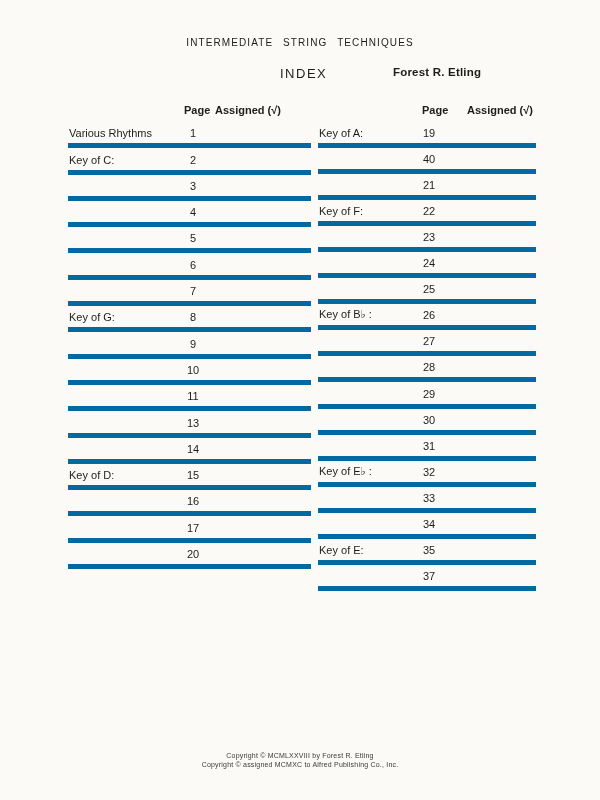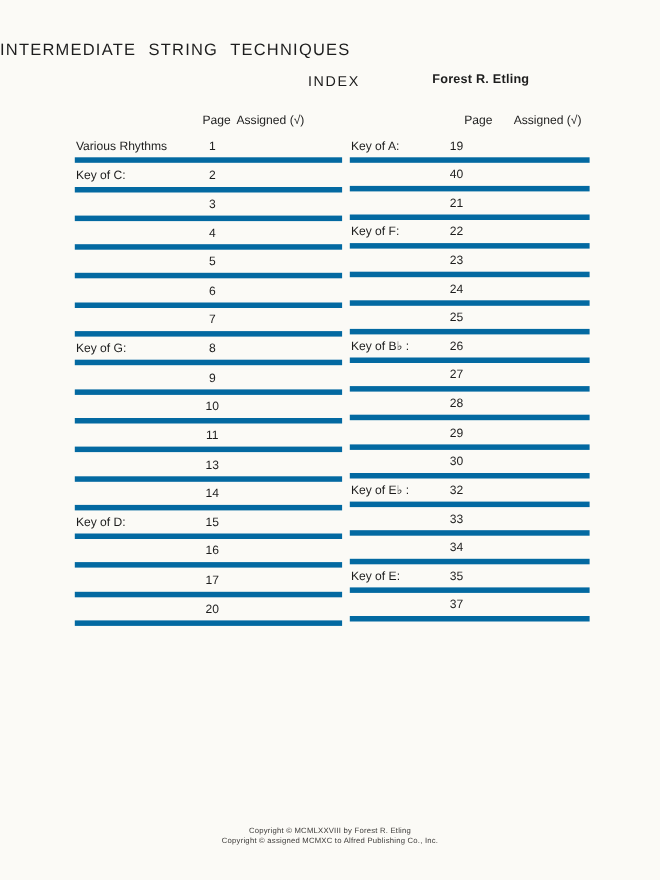--- a/index.html
+++ b/index.html
@@ -15,21 +15,22 @@
     background: #fbfaf6;
     font-family: "Liberation Sans", sans-serif;
     color: #1d1d1d;
     overflow: hidden;
   }
   .title {
     position: absolute;
     top: 37px;
     left: 0;
     width: 100%;
-    font-size: 15px;
+    text-align: center;
+    font-size: 10px;
     font-weight: 400;
     letter-spacing: 1.1px;
     word-spacing: 6px;
   }
   .index-label {
     position: absolute;
     top: 66px;
     left: 280px;
     font-size: 13px;
     letter-spacing: 1.5px;
@@ -45,21 +46,21 @@
   .col {
     position: absolute;
     top: 100px;
   }
   .col-left  { left: 68px;  width: 243px; }
   .col-right { left: 318px; width: 218px; }
   .col-header {
     position: relative;
     height: 22px;
     font-size: 11px;
-    font-weight: 400;
+    font-weight: 700;
   }
   .col-header .page-h     { position: absolute; top: 4px; }
   .col-header .assigned-h { position: absolute; top: 4px; }
   .col-left  .page-h      { left: 116px; }
   .col-left  .assigned-h  { left: 147px; }
   .col-right .page-h      { left: 104px; }
   .col-right .assigned-h  { left: 149px; }
   .index-row {
     position: relative;
     height: 26.3px;
@@ -75,21 +76,21 @@
     white-space: nowrap;
   }
   .row-page {
     position: absolute;
     bottom: 4px;
     width: 26px;
     text-align: center;
     font-size: 11px;
   }
   .col-left  .row-page { left: 112px; }
-  .col-right .row-page { left: 84px; }
+  .col-right .row-page { left: 98px; }
   .footer {
     position: absolute;
     left: 0;
     width: 100%;
     text-align: center;
     font-size: 7px;
     line-height: 9px;
     color: #3c3a38;
     letter-spacing: 0.2px;
   }
@@ -230,20 +231,24 @@
   </div>
         <div class="index-row">
     <span class="row-label"></span>
     <span class="row-page">29</span>
   </div>
         <div class="index-row">
     <span class="row-label"></span>
     <span class="row-page">30</span>
   </div>
         <div class="index-row">
+    <span class="row-label"></span>
+    <span class="row-page">31</span>
+  </div>
+        <div class="index-row">
     <span class="row-label">Key of E♭ :</span>
     <span class="row-page">32</span>
   </div>
         <div class="index-row">
     <span class="row-label"></span>
     <span class="row-page">33</span>
   </div>
         <div class="index-row">
     <span class="row-label"></span>
     <span class="row-page">34</span>

